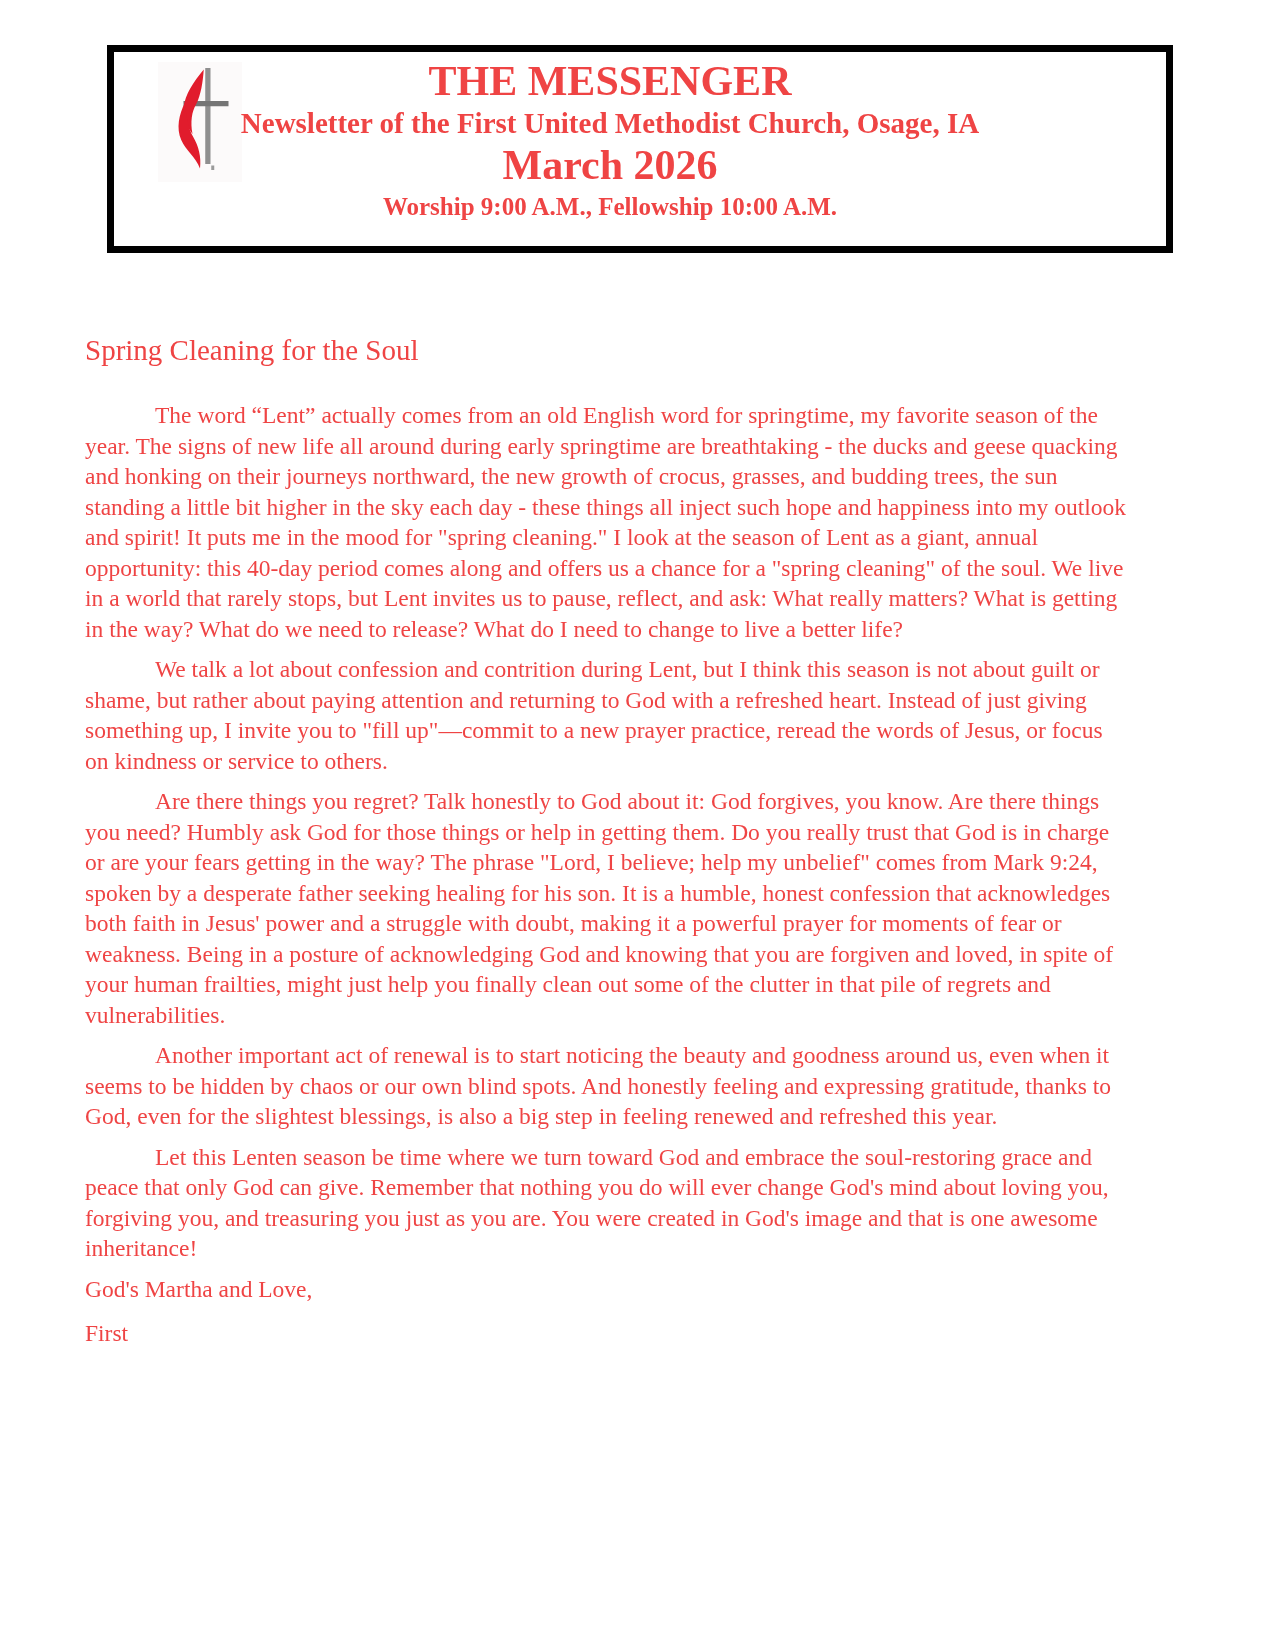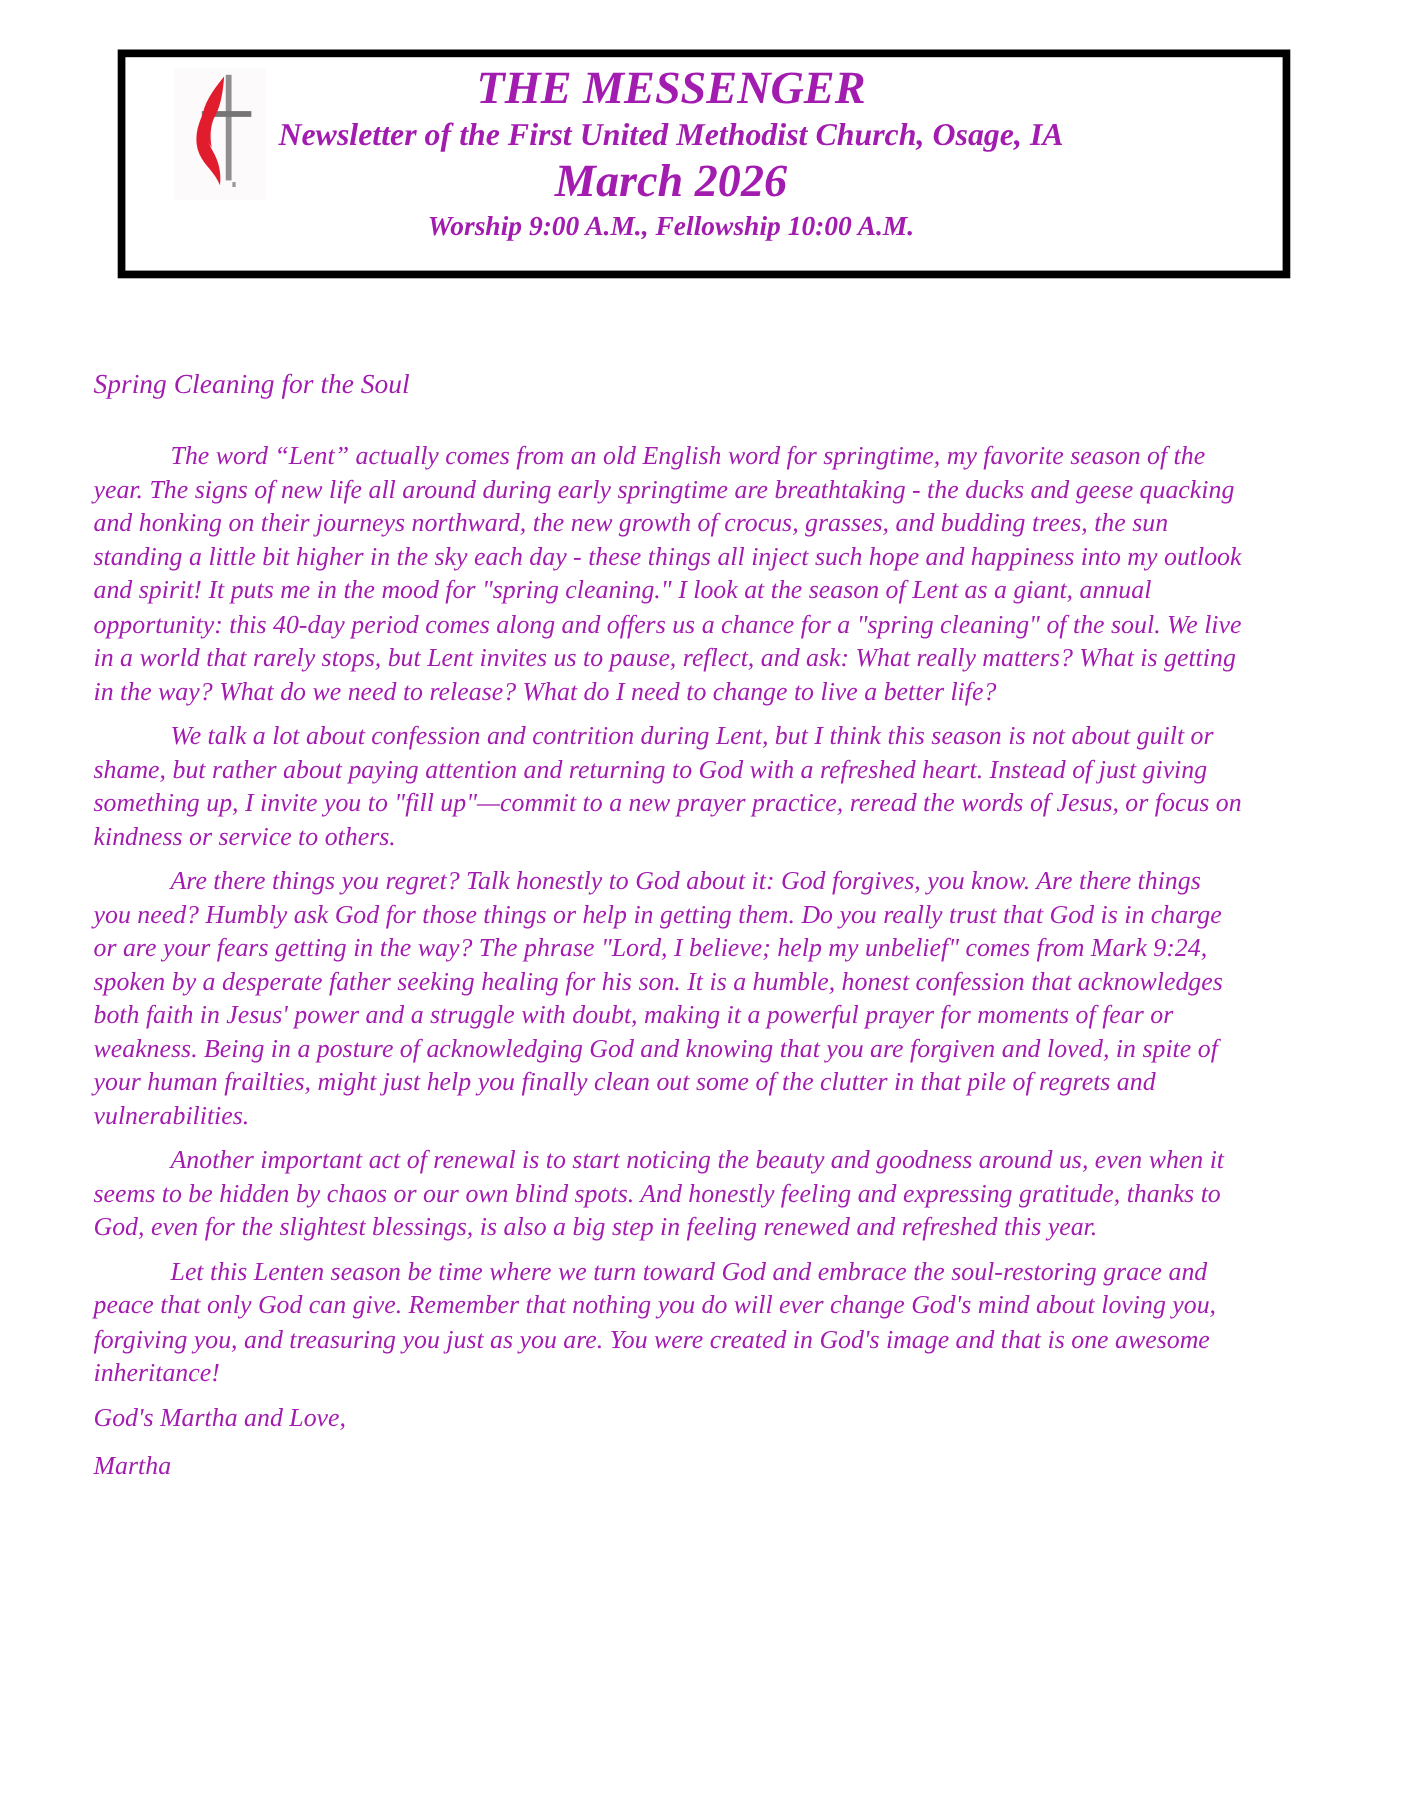--- a/index.html
+++ b/index.html
@@ -1,23 +1,22 @@
 <!DOCTYPE html>
 <html><head>
 <meta charset="utf-8">
 <style>
   html, body { margin:0; padding:0; background:#ffffff; }
   .page {
     position:relative;
     width:1275px; height:1650px;
     background:#ffffff;
     font-family:"Liberation Serif", serif;
-    color:#a21caf;
+    color:#ef4444;
     overflow:hidden;
-    font-style:italic;
   }
 
   
   .header-box {
     position:absolute; left:107px; top:45px;
     width:1066px; height:208px;
     border:7px solid #000000;
     box-sizing:border-box;
     background:#ffffff;
   }
@@ -36,21 +35,21 @@
   .nl-subtitle{ font-size:29px; font-weight:bold; line-height:38px; }
   .nl-month   { font-size:42px; font-weight:bold; line-height:46px; }
   .nl-worship { font-size:25px; font-weight:bold; line-height:38px; }
 
   
   .article {
     position:absolute; left:85px; top:332px;
     width:1046px;
   }
   .article-heading {
-    font-size:25px; font-weight:normal;
+    font-size:29px; font-weight:normal;
     line-height:36px; margin:0 0 32px 0;
   }
   .body-text p {
     margin:0 0 10px 0;
     font-size:23.5px;
     line-height:30.5px;
     text-indent:70px;
     white-space:pre-wrap;
   }
   .body-text p.no-indent { text-indent:0; margin-bottom:0; }
@@ -83,17 +82,17 @@
 
   <div class="article">
     <div class="article-heading">Spring Cleaning for the Soul</div>
     <div class="body-text">
       <p>The word “Lent” actually comes from an old English word for springtime, my favorite season of the year. The signs of new life all around during early springtime are breathtaking - the ducks and geese quacking and honking on their journeys northward, the new growth of crocus, grasses, and budding trees, the sun standing a little bit higher in the sky each day - these things all inject such hope and happiness into my outlook and spirit! It puts me in the mood for "spring cleaning." I look at the season of Lent as a giant, annual opportunity: this 40-day period comes along and offers us a chance for a "spring cleaning" of the soul. We live in a world that rarely stops, but Lent invites us to pause, reflect, and ask: What really matters? What is getting in the way? What do we need to release? What do I need to change to live a better life?</p>
       <p>We talk a lot about confession and contrition during Lent, but I think this season is not about guilt or shame, but rather about paying attention and returning to God with a refreshed heart. Instead of just giving something up, I invite you to "fill up"—commit to a new prayer practice, reread the words of Jesus, or focus on kindness or service to others.</p>
       <p>Are there things you regret? Talk honestly to God about it: God forgives, you know. Are there things you need? Humbly ask God for those things or help in getting them. Do you really trust that God is in charge or are your fears getting in the way? The phrase "Lord, I believe; help my unbelief" comes from Mark 9:24, spoken by a desperate father seeking healing for his son. It is a humble, honest confession that acknowledges both faith in Jesus' power and a struggle with doubt, making it a powerful prayer for moments of fear or weakness. Being in a posture of acknowledging God and knowing that you are forgiven and loved, in spite of your human frailties, might just help you finally clean out some of the clutter in that pile of regrets and vulnerabilities.</p>
       <p>Another important act of renewal is to start noticing the beauty and goodness around us, even when it seems to be hidden by chaos or our own blind spots. And honestly feeling and expressing gratitude, thanks to God, even for the slightest blessings, is also a big step in feeling renewed and refreshed this year.</p>
       <p>Let this Lenten season be time where we turn toward God and embrace the soul-restoring grace and peace that only God can give. Remember that nothing you do will ever change God's mind about loving you, forgiving you, and treasuring you just as you are. You were created in God's image and that is one awesome inheritance!</p>
       <p class="no-indent">God's Martha and Love,</p>
-      <p class="no-indent signature">Martha</p>
+      <p class="no-indent signature">First</p>
     </div>
   </div>
 
 </div>
 
 </body></html>

